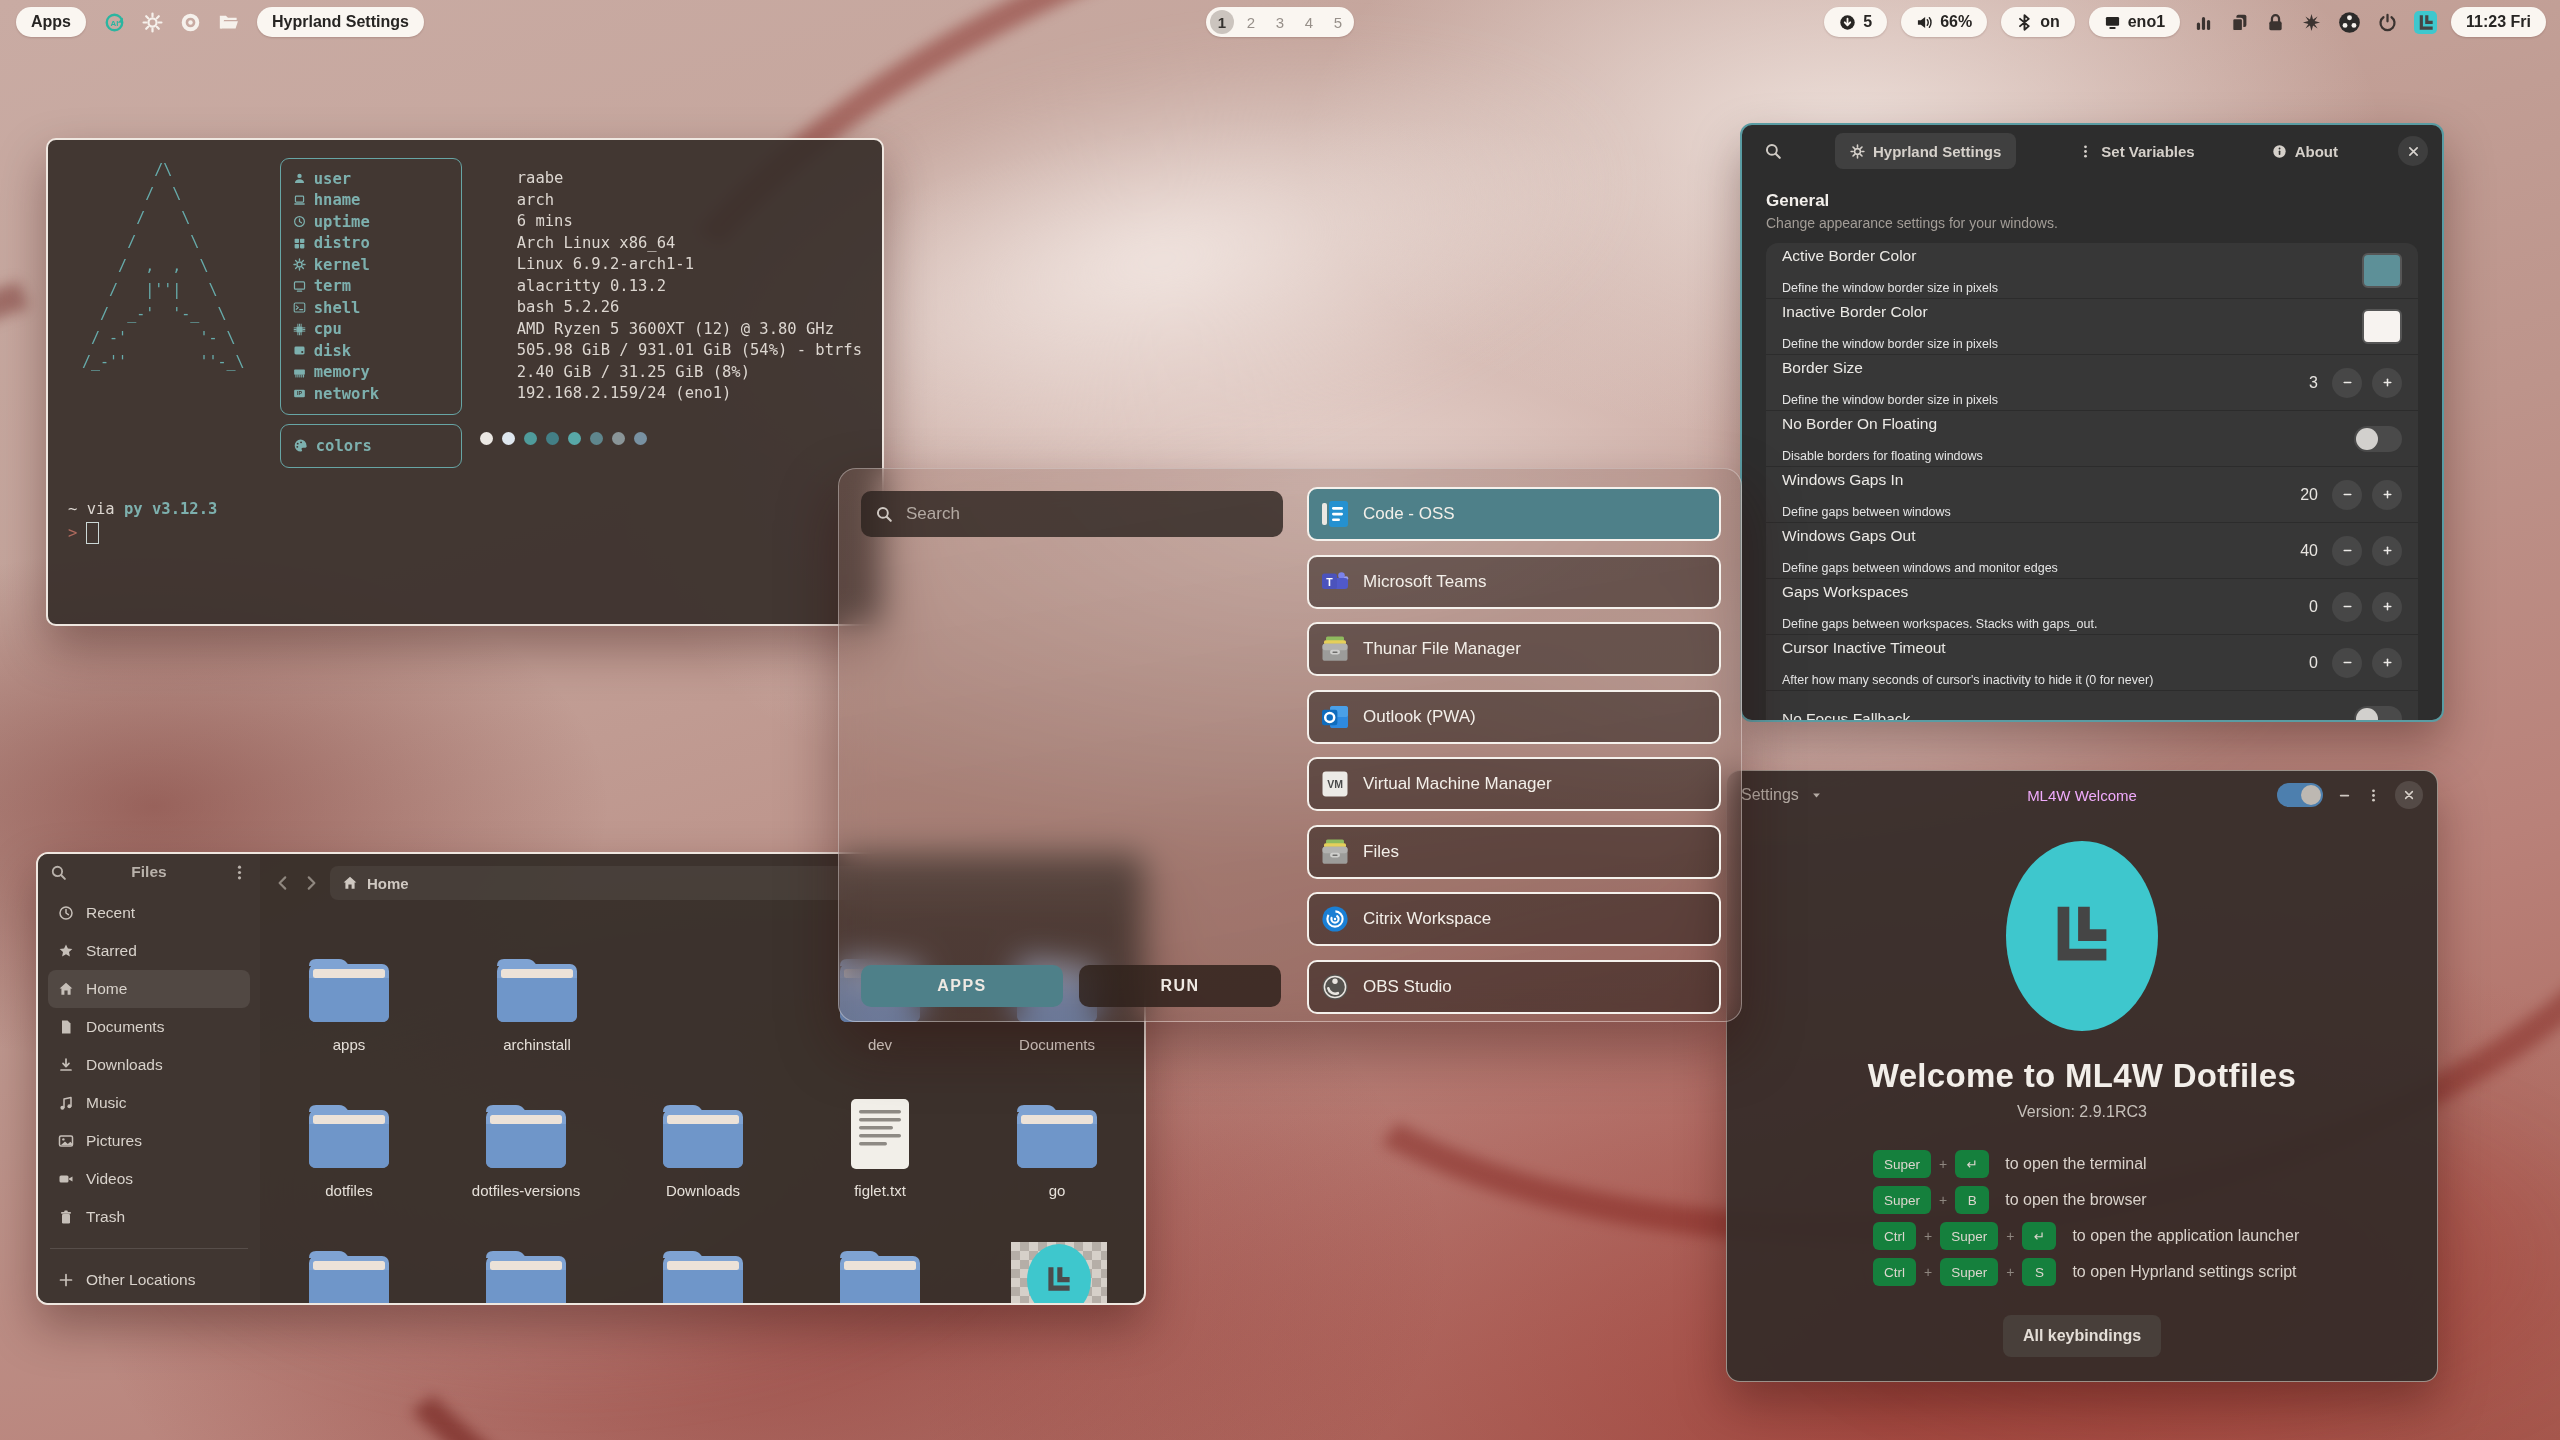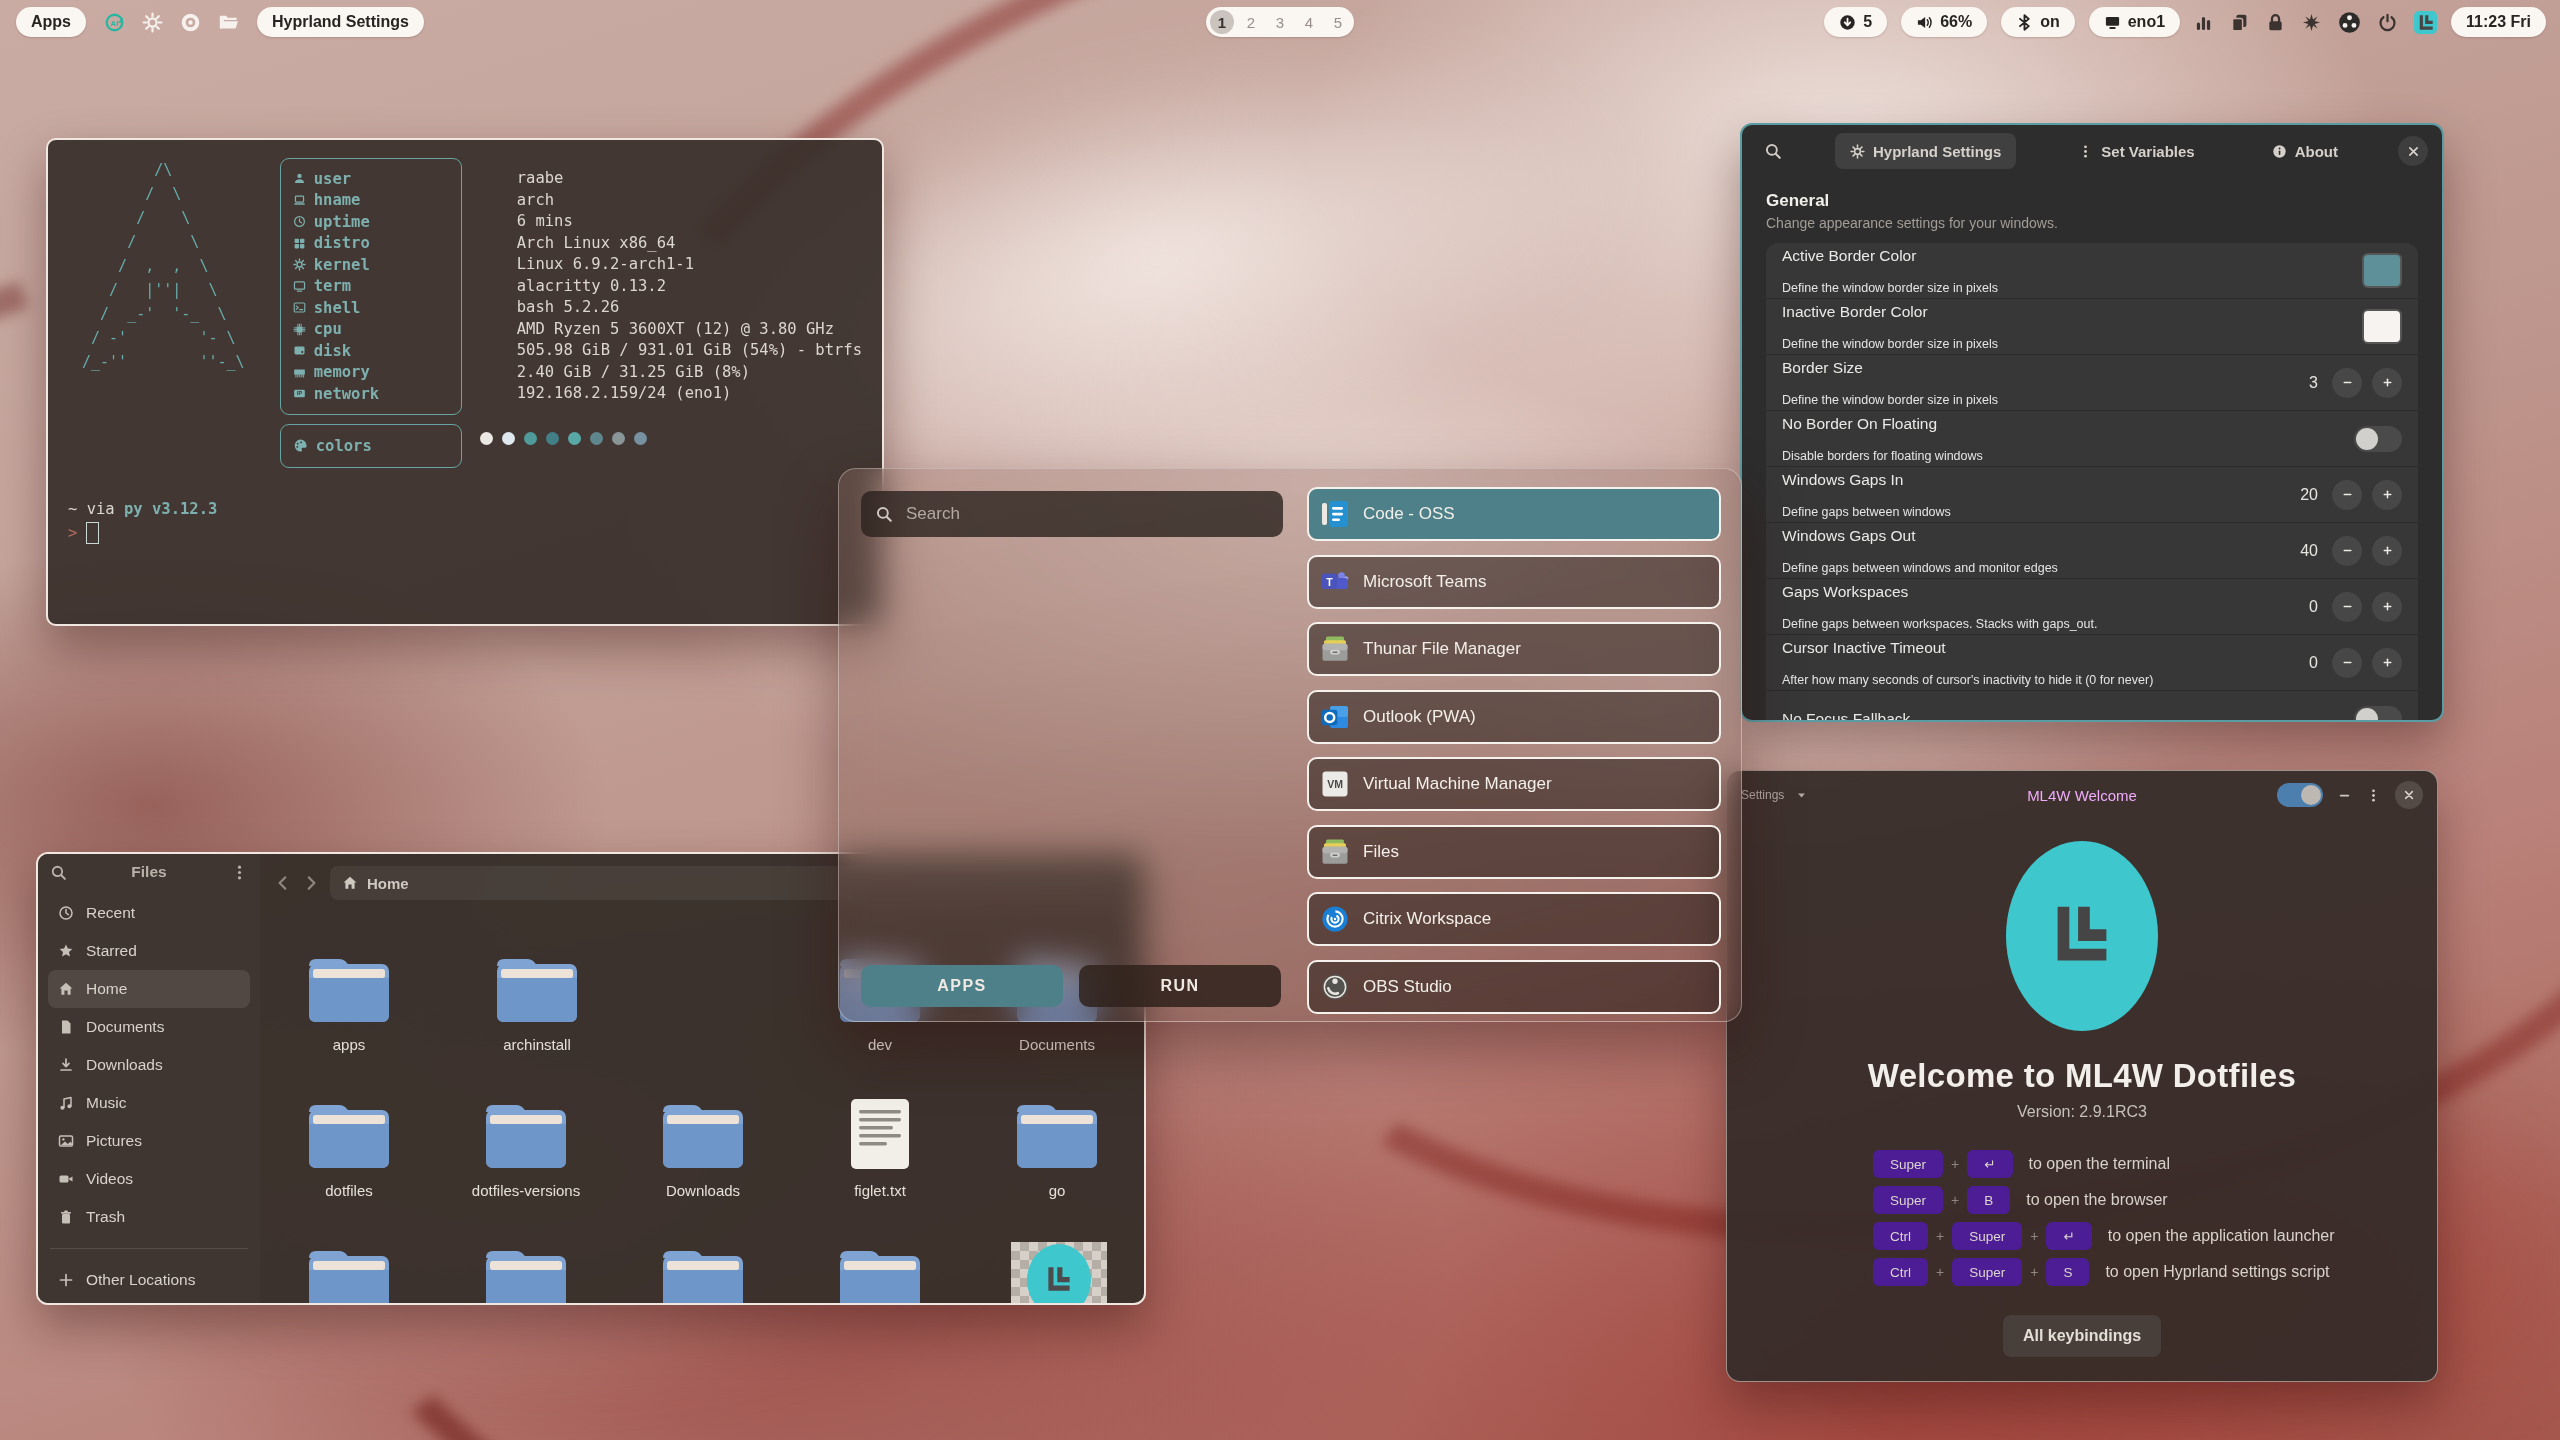--- a/index.html
+++ b/index.html
@@ -124,37 +124,37 @@
   .gi-label{margin-top:10px;font-size:15px;color:#e6e0d9;white-space:nowrap;}
   .checker{width:96px;height:76px;margin:0 auto;background:repeating-conic-gradient(#b5aea7 0 25%,#d6d0c9 0 50%) 0 0/18px 18px;
            display:flex;align-items:center;justify-content:center;}
   .checker .mlogo{width:64px;height:72px;border-radius:50%;background:#3ec7cd;display:flex;align-items:center;justify-content:center;}
   .checker .mlogo svg{width:34px;height:34px;color:#4b4b4b;}
 
   
   .welcome{left:1726px;top:770px;width:712px;height:612px;z-index:5;background:rgba(53,44,40,.94);
            border:1px solid rgba(235,225,215,.55);border-radius:14px;box-sizing:border-box;color:#d9d2cb;overflow:hidden;}
   .w-header{height:48px;display:flex;align-items:center;padding:0 14px;gap:12px;}
-  .w-menu{display:flex;align-items:center;gap:12px;color:#b3aaa3;font-size:12px;}
+  .w-menu{display:flex;align-items:center;gap:12px;color:#b3aaa3;font-size:16px;}
   .w-menu .t-ic{width:11px;height:11px;display:inline-flex;}
   .w-title{position:absolute;left:0;right:0;text-align:center;font-size:15px;color:#f0abfc;pointer-events:none;}
   .w-actions{margin-left:auto;display:flex;align-items:center;gap:14px;z-index:1;}
   .w-tgl{width:46px;height:24px;border-radius:12px;background:#4d7fae;position:relative;}
   .w-tgl .knob{position:absolute;right:2px;top:2px;width:20px;height:20px;border-radius:50%;background:#bdb8b2;}
   .w-act-ic{width:15px;height:15px;display:inline-flex;color:#cfc8c1;}
   .w-close{width:28px;height:28px;border-radius:50%;background:rgba(255,255,255,.12);display:flex;align-items:center;justify-content:center;}
   .w-close .t-ic{width:12px;height:12px;display:inline-flex;}
   .w-logo{width:152px;height:190px;border-radius:50%;background:#3ec7cd;margin:22px auto 0;display:flex;
           align-items:center;justify-content:center;}
   .w-logo svg{width:78px;height:78px;color:#454545;}
   .w-heading{text-align:center;font-size:33px;font-weight:bold;color:#f2eee9;margin-top:26px;letter-spacing:.3px;}
   .w-version{text-align:center;font-size:16px;color:#c6c0ba;margin-top:8px;}
   .kb-rows{margin:26px 0 0 146px;}
   .kb-row{display:flex;align-items:center;height:34px;margin-bottom:2px;}
-  .kbd{background:#4c1d95;border-radius:6px;height:28px;min-width:34px;padding:0 17px;display:flex;align-items:center;
+  .kbd{background:#15803d;border-radius:6px;height:28px;min-width:34px;padding:0 11px;display:flex;align-items:center;
        justify-content:center;font-size:13.5px;color:#ddd6cf;box-sizing:border-box;}
   .kb-plus{color:#8f8press780;color:#8f8780;margin:0 8px;font-size:14px;}
   .kb-desc{margin-left:16px;font-size:16px;color:#d9d2cb;}
   .w-allkeys{display:block;margin:26px auto 0;background:#483f3a;border:none;border-radius:8px;height:42px;
              padding:0 20px;font-size:16px;font-weight:bold;color:#e4ded7;font-family:inherit;}
 
   
   .launcher{position:absolute;left:838px;top:468px;width:904px;height:554px;z-index:6;border-radius:18px;
             background:linear-gradient(170deg,rgba(150,112,103,.34),rgba(95,62,56,.38));
             backdrop-filter:blur(16px) saturate(1.05);-webkit-backdrop-filter:blur(16px) saturate(1.05);

